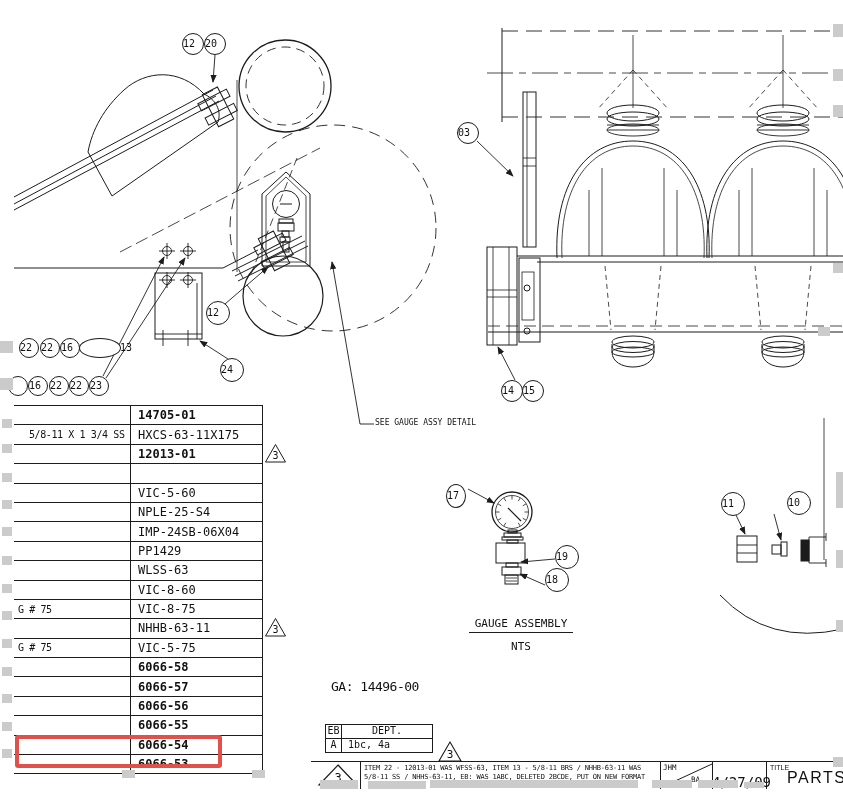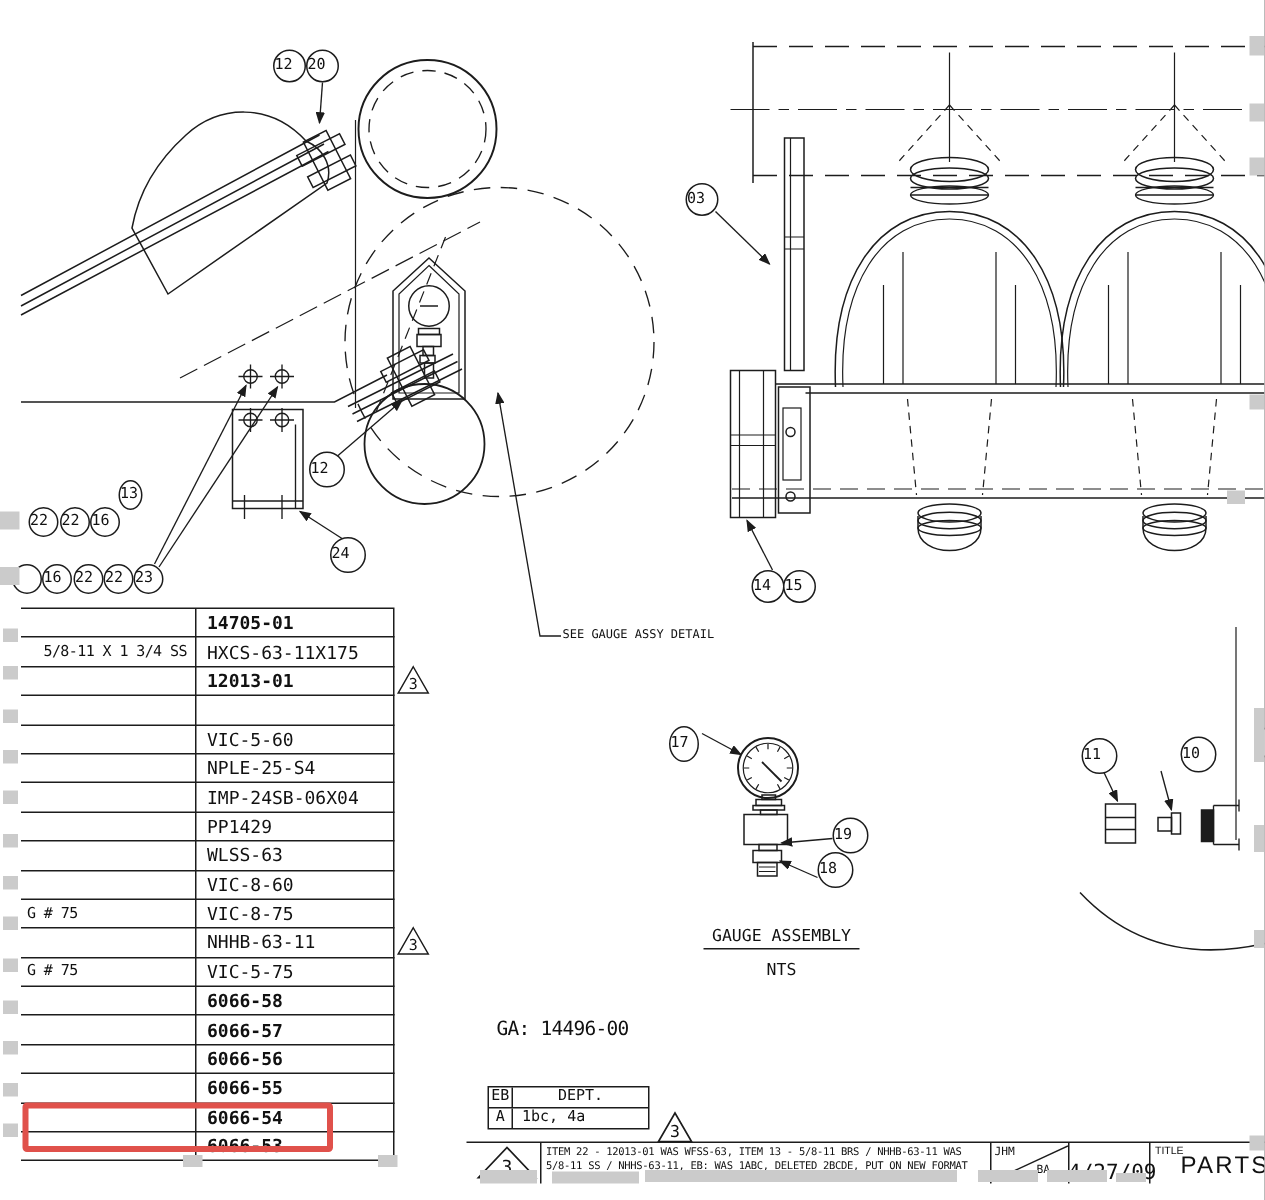--- a/index.html
+++ b/index.html
@@ -355,21 +355,21 @@
     </div>
     <div class="balloon" style="left: 19px; top: 338px; height: 20px; width: 20px;">
       <span>22</span>
     </div>
     <div class="balloon" style="left: 40px; top: 338px; height: 20px; width: 20px;">
       <span>22</span>
     </div>
     <div class="balloon" style="left: 60px; top: 338px; height: 20px; width: 20px;">
       <span>16</span>
     </div>
-    <div class="balloon" style="left: 79px; top: 320px; height: 20px; width: 16px;">
+    <div class="balloon" style="left: 79px; top: 338px; height: 20px; width: 16px; padding-left: 40px;">
       <span>13</span>
     </div>
     <div class="balloon" style="left: 8px; top: 376px; height: 20px; width: 20px;">
       <span></span>
     </div>
     <div class="balloon" style="left: 28px; top: 376px; height: 20px; width: 20px;">
       <span>16</span>
     </div>
     <div class="balloon" style="left: 49px; top: 376px; height: 20px; width: 20px;">
       <span>22</span>

